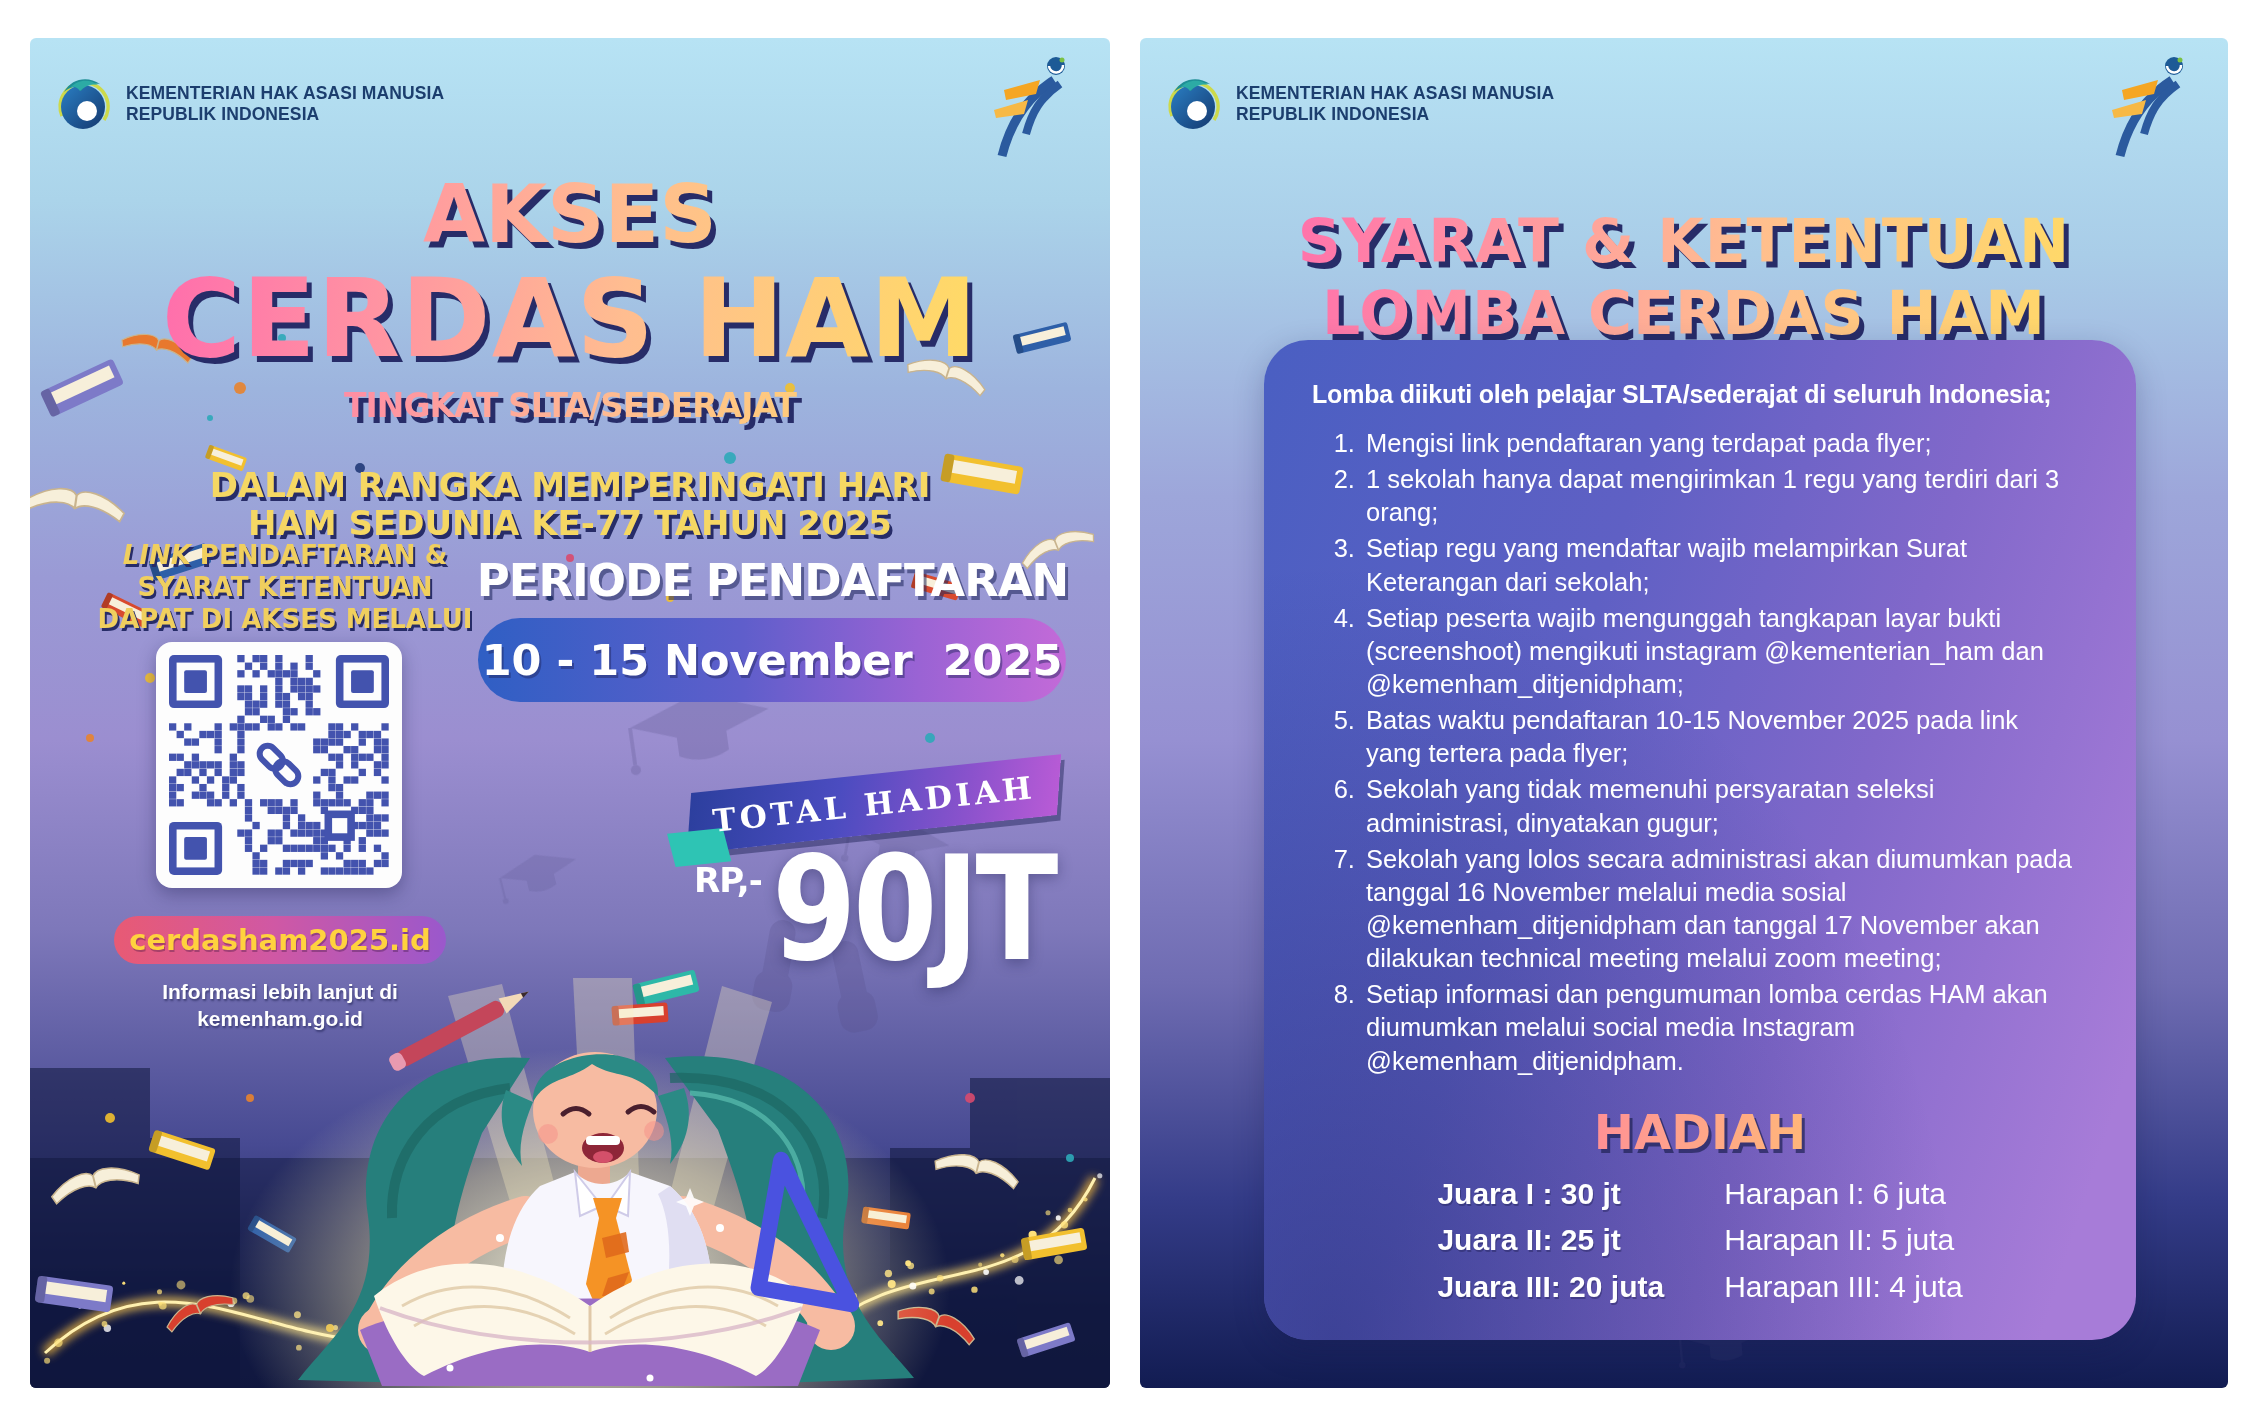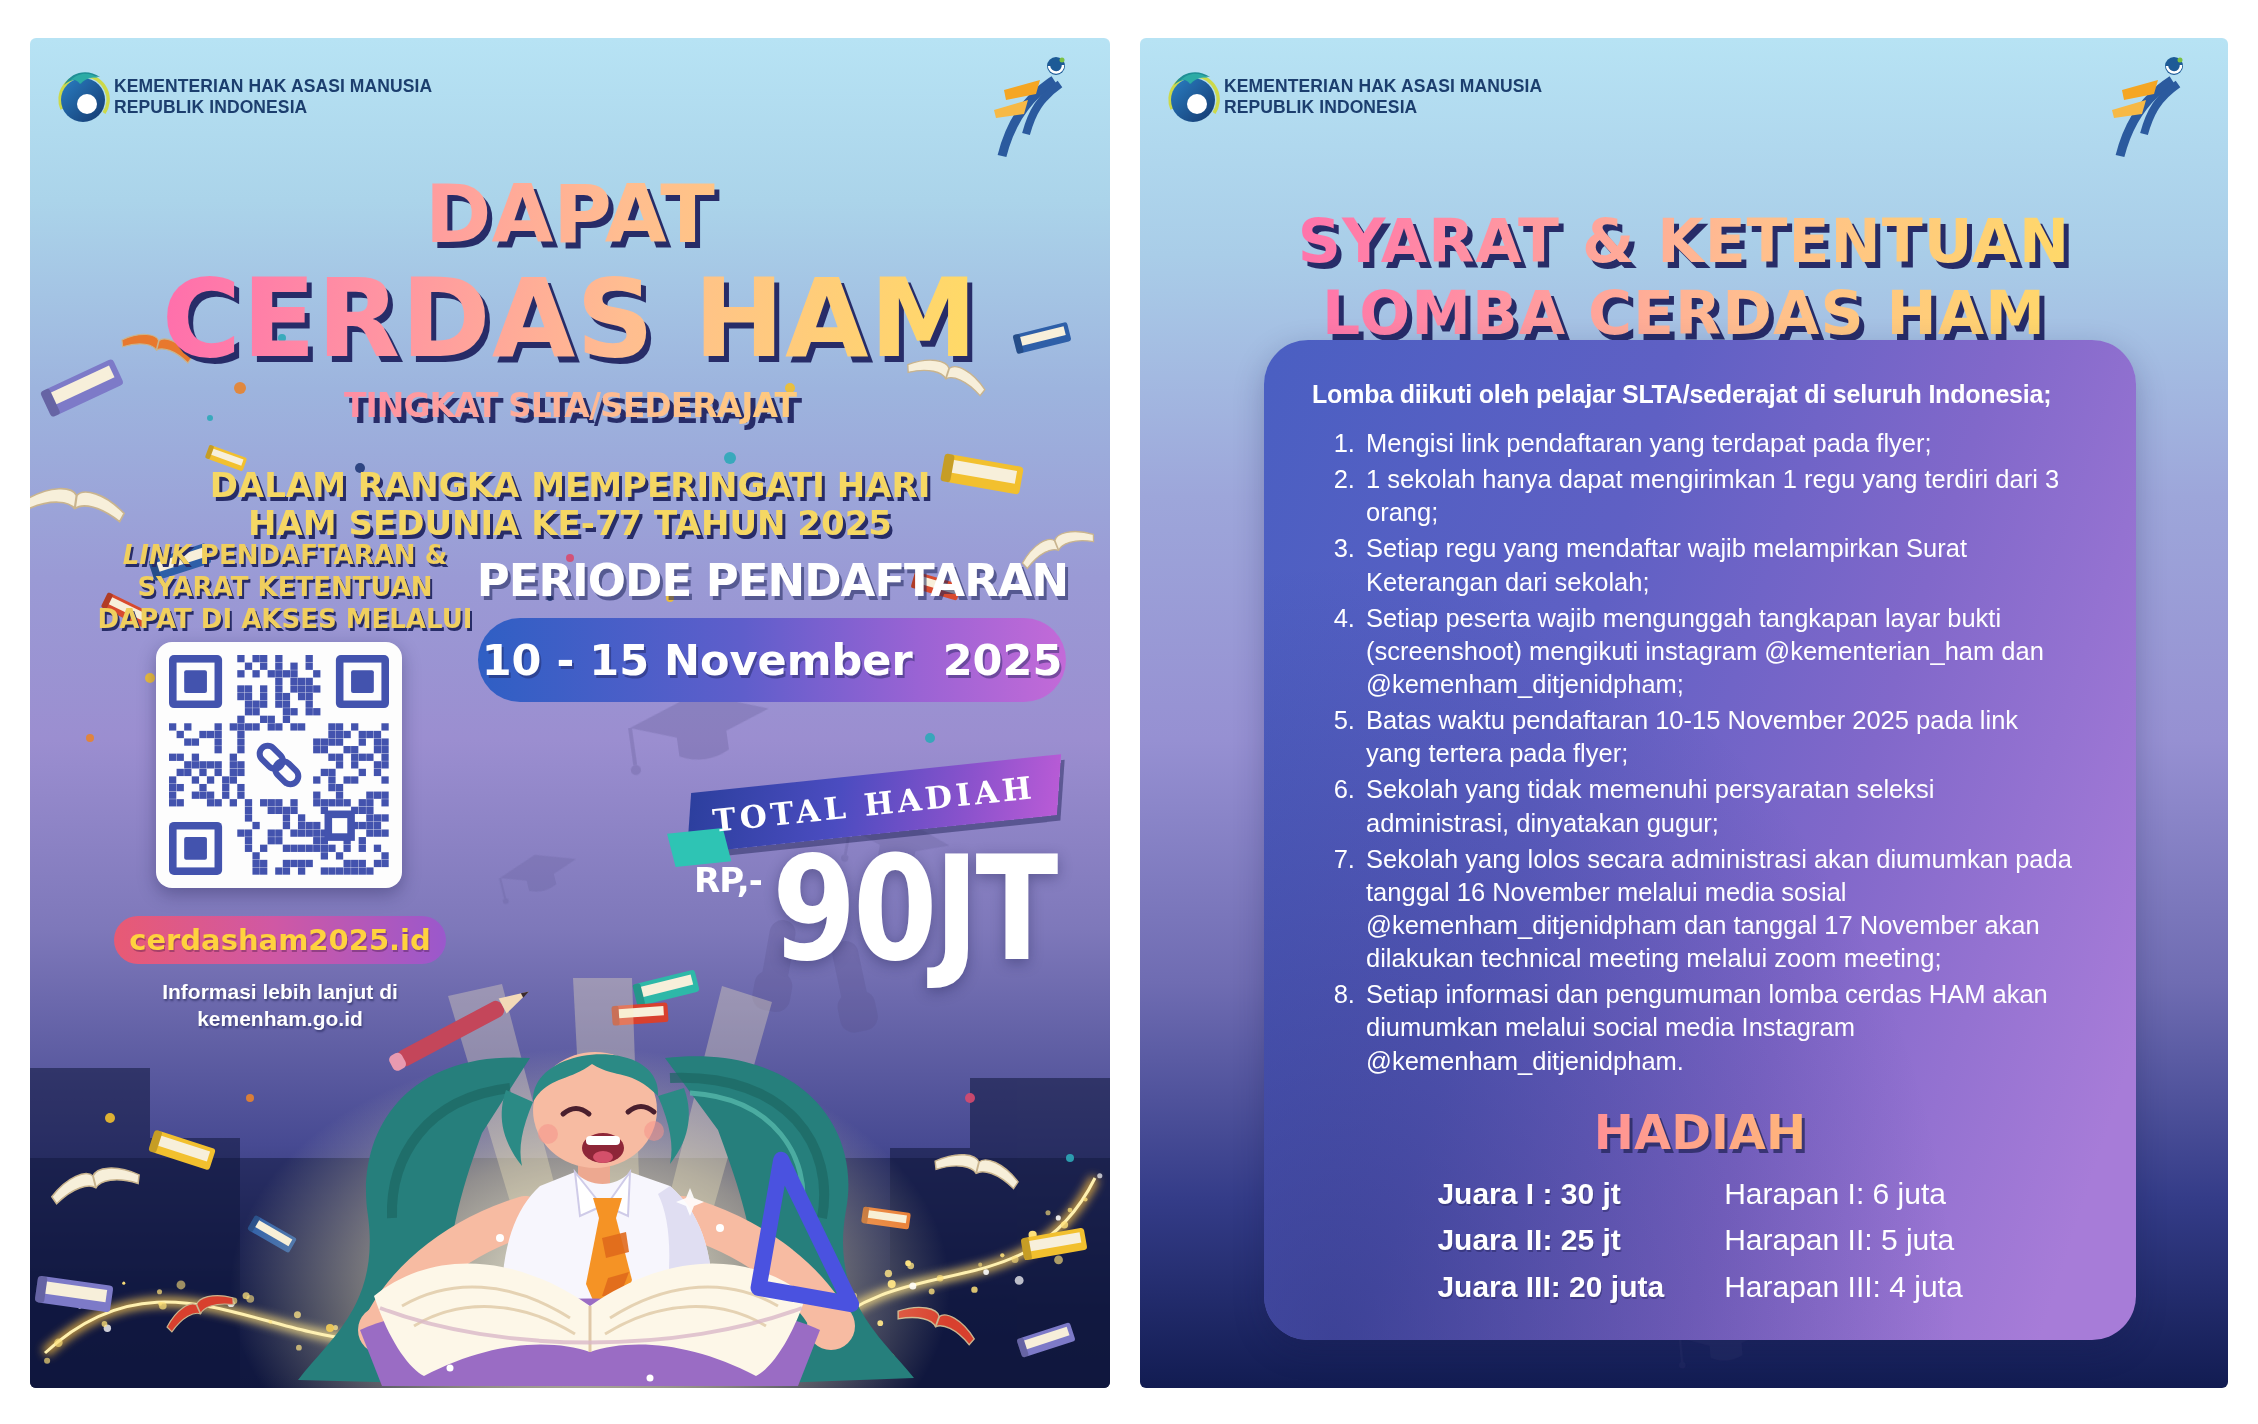--- a/index.html
+++ b/index.html
@@ -6,21 +6,21 @@
     font-family:"Liberation Sans",sans-serif;}
   .stage{position:relative;width:2258px;height:1424px;background:#fff;}
   .panel{position:absolute;top:38px;height:1350px;border-radius:6px;overflow:hidden;}
   .panel.left{left:30px;width:1080px;
     background:linear-gradient(180deg,#b7e3f4 0%,#abd4ea 12%,#9db4de 26%,#9a9ad5 40%,#9b8ed0 52%,#7e78ba 66%,#474a92 82%,#161d4e 94%,#111740 100%);}
   .panel.right{left:1140px;width:1088px;
     background:linear-gradient(180deg,#b7e3f4 0%,#a9cde8 16%,#9da6da 34%,#9690d2 52%,#6f6cb2 70%,#343c88 86%,#121c52 100%);}
   .decor{position:absolute;inset:0;width:100%;height:100%;z-index:1;}
   .content{position:absolute;inset:0;z-index:2;}
 
-  .brand{position:absolute;top:29px;left:26px;display:flex;align-items:center;}
+  .brand{position:absolute;top:36px;left:26px;display:flex;align-items:center;gap:12px;}
   .brand-text{font-weight:700;font-size:17.5px;line-height:1.2;color:#1c3e6e;letter-spacing:.1px;}
   .logo77{position:absolute;top:14px;right:44px;}
 
   .display{font-family:"DejaVu Sans",sans-serif;font-weight:800;text-align:center;width:100%;
     position:absolute;left:0;letter-spacing:0;
     background:linear-gradient(95deg,#ff5fb0 4%,#ff93a2 32%,#ffbd90 55%,#ffd968 86%);
     -webkit-background-clip:text;background-clip:text;color:transparent;
     filter:drop-shadow(5px 6px 0 #272c68);}
   .t1{top:130px;font-size:80px;}
   .t2{top:218px;font-size:108px;letter-spacing:1px;}
@@ -467,21 +467,21 @@
       <svg class="logo77" width="92" height="108" viewBox="0 0 92 108">
         <path d="M28,104 C36,72 52,46 80,28" stroke="#2b5a9e" stroke-width="9" fill="none"></path>
         <path d="M52,82 C58,60 66,46 86,32" stroke="#2b5a9e" stroke-width="8" fill="none"></path>
         <polygon points="30,38 66,28 62,42 32,48" fill="#f5a623"></polygon>
         <polygon points="20,58 54,48 50,62 22,66" fill="#f7b945"></polygon>
         <circle cx="82" cy="14" r="9" fill="#1d5a96"></circle>
         <path d="M75,14 a7,7 0 1 0 14,-1" stroke="#ffffff" stroke-width="2.5" fill="none"></path>
         <circle cx="88" cy="8" r="2.5" fill="#7ac143"></circle>
       </svg>
 
-      <div class="display t1">DAPAT</div>
+      <div class="display t1">AKSES</div>
       <div class="display t2">CERDAS HAM</div>
       <div class="display t3">TINGKAT SLTA/SEDERAJAT</div>
 
       <div class="subtitle">
         <div>DALAM RANGKA MEMPERINGATI HARI</div>
         <div>HAM SEDUNIA KE-77 TAHUN 2025</div>
       </div>
 
       <div class="linkinfo">
         <div><em>LINK</em><span> PENDAFTARAN &amp;</span></div>

